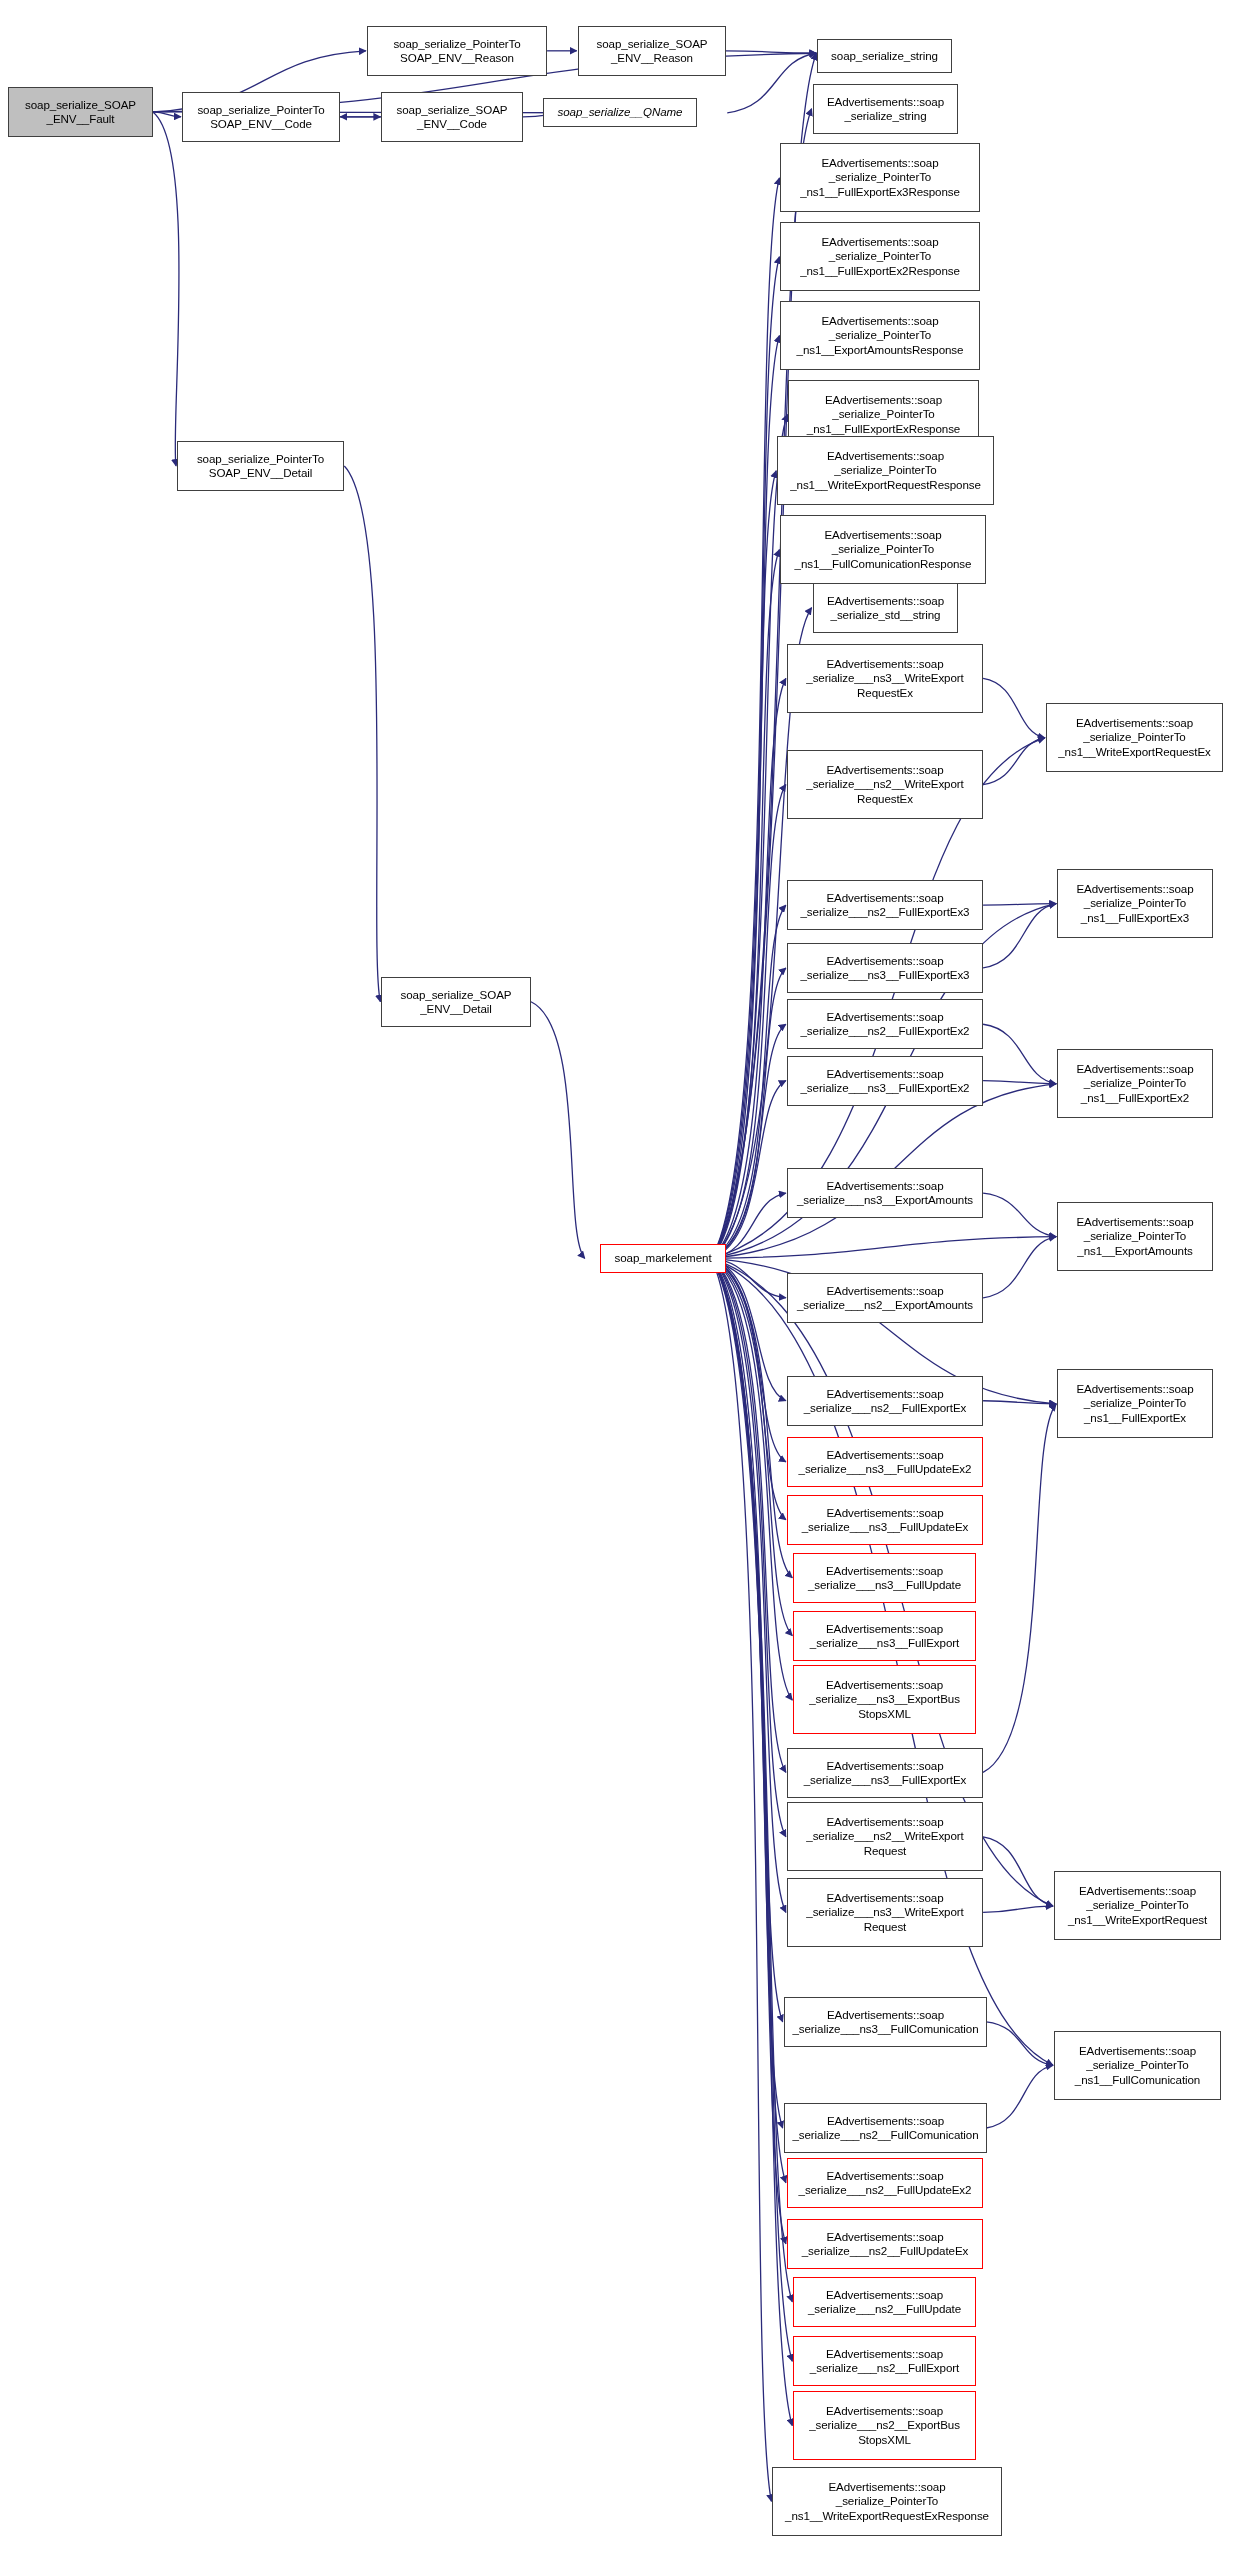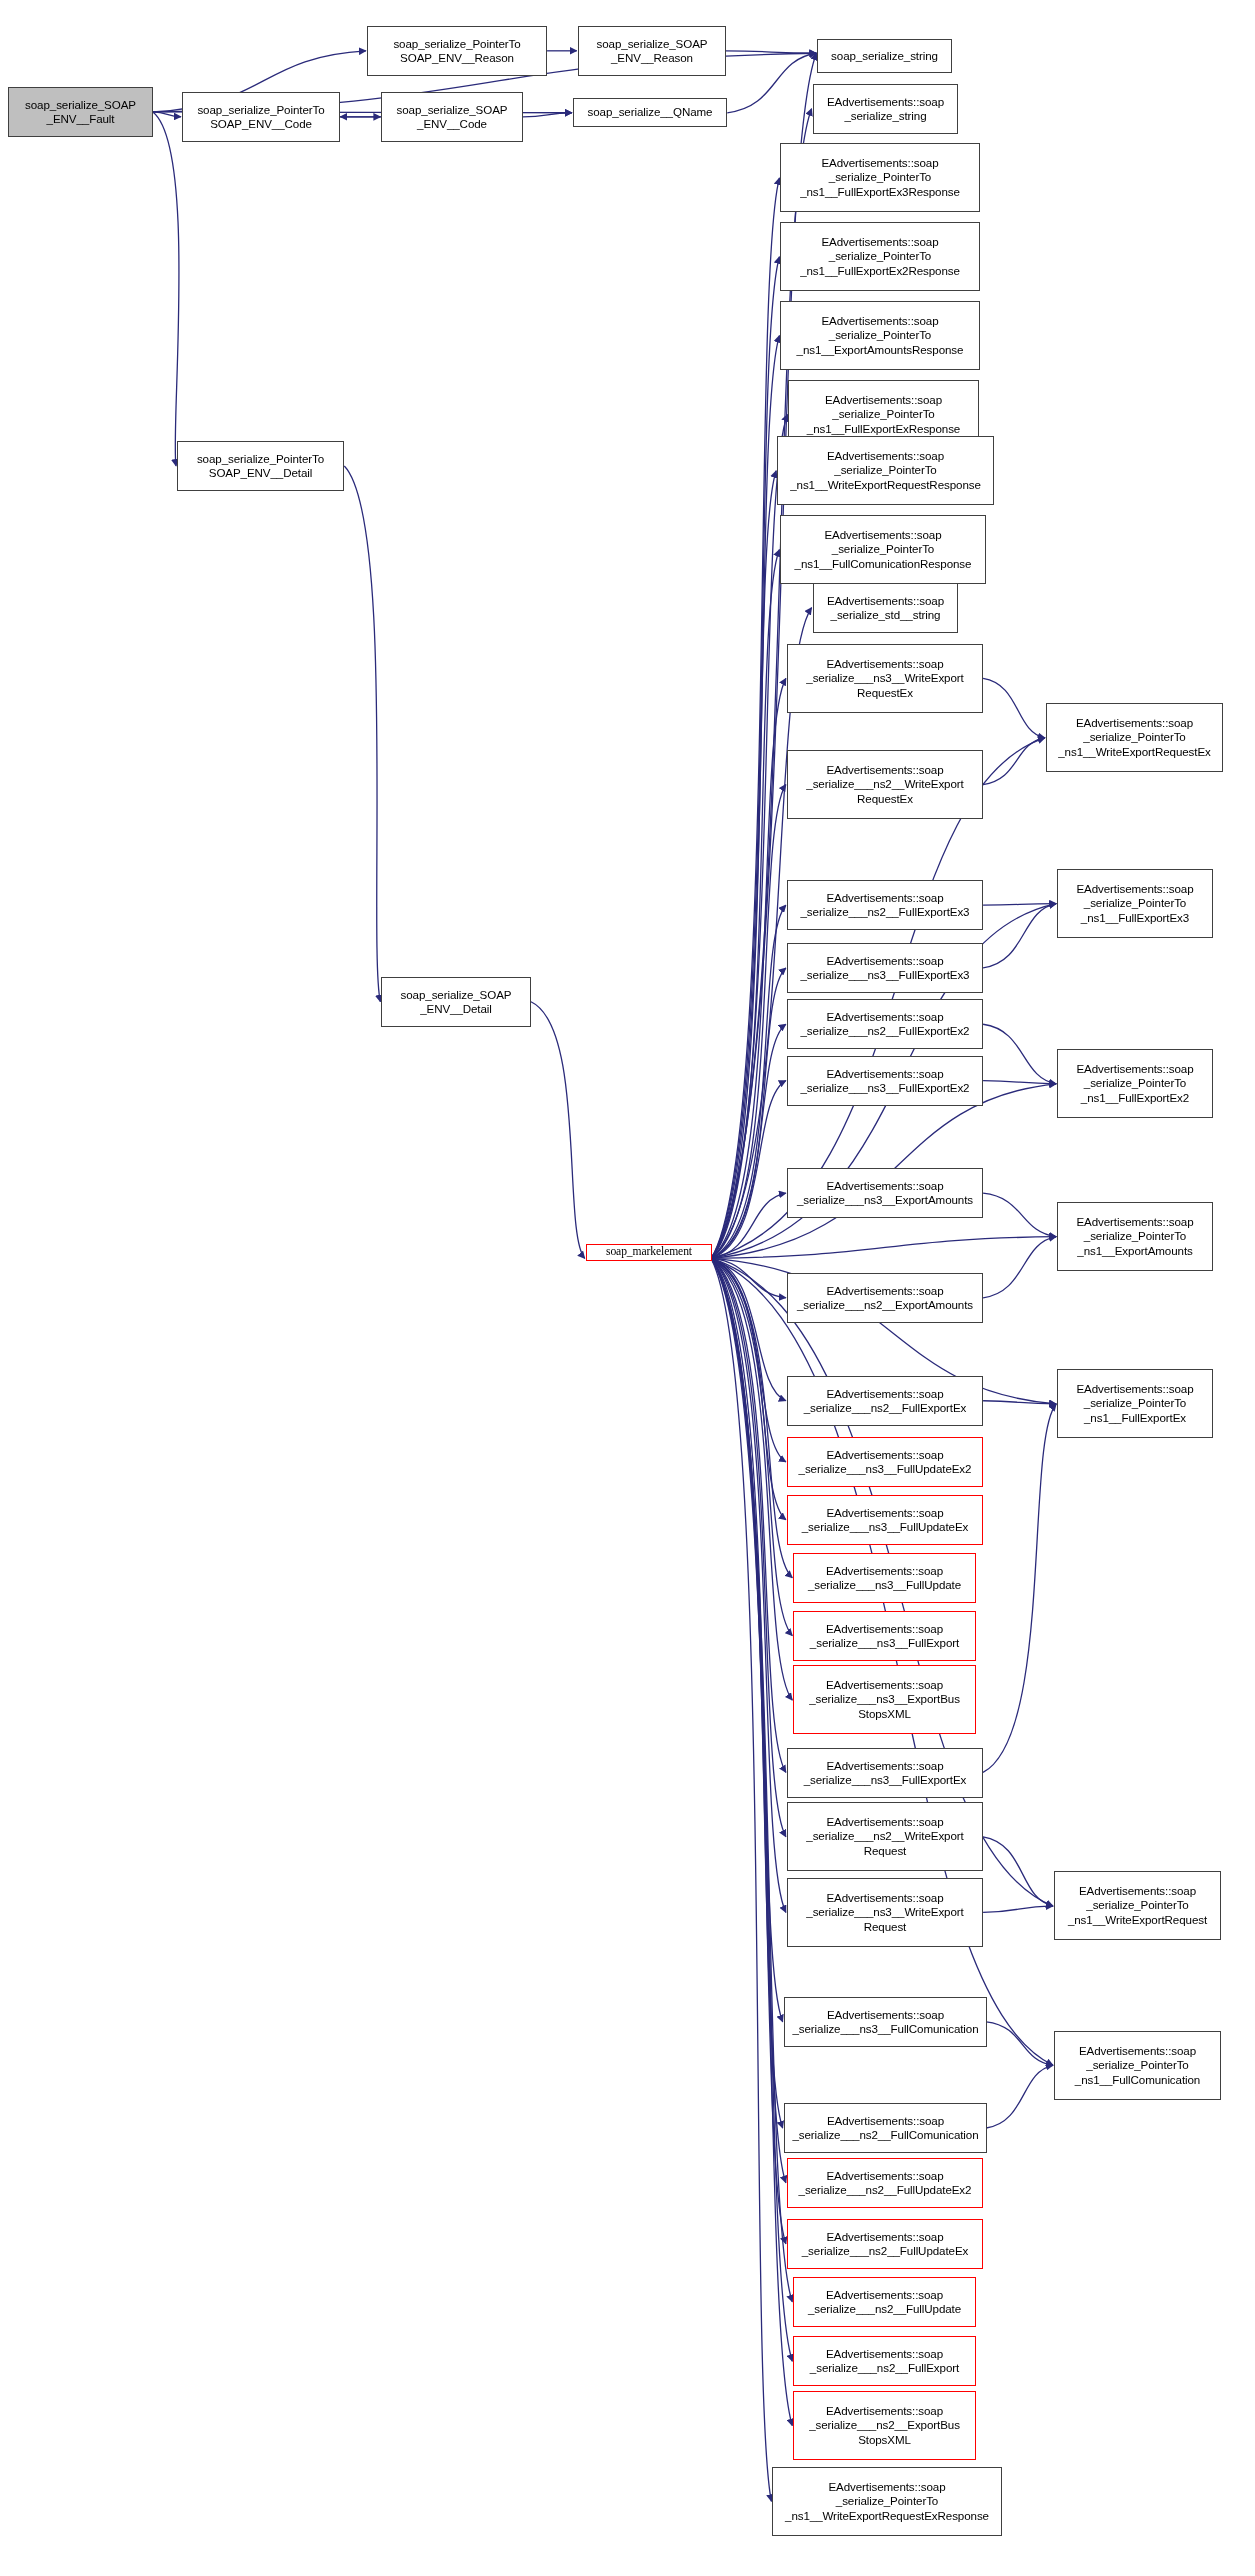--- a/index.html
+++ b/index.html
@@ -125,21 +125,21 @@
 _ENV__Fault</div>
       <div class="node plain" style="left: 367px; top: 26px; width: 180px; height: 50px;">soap_serialize_PointerTo
 SOAP_ENV__Reason</div>
       <div class="node plain" style="left: 578px; top: 26px; width: 148px; height: 50px;">soap_serialize_SOAP
 _ENV__Reason</div>
       <div class="node plain" style="left: 817px; top: 39px; width: 135px; height: 34px;">soap_serialize_string</div>
       <div class="node plain" style="left: 182px; top: 92px; width: 158px; height: 50px;">soap_serialize_PointerTo
 SOAP_ENV__Code</div>
       <div class="node plain" style="left: 381px; top: 92px; width: 142px; height: 50px;">soap_serialize_SOAP
 _ENV__Code</div>
-      <div class="node plain" style="left: 573px; top: 98px; width: 154px; height: 29px;">soap_serialize__QName</div>
+      <div class="node plain" style="left: 543px; top: 98px; width: 154px; height: 29px; font-style: italic;">soap_serialize__QName</div>
       <div class="node plain" style="left: 813px; top: 84px; width: 145px; height: 50px;">EAdvertisements::soap
 _serialize_string</div>
       <div class="node plain" style="left: 780px; top: 143px; width: 200px; height: 69px;">EAdvertisements::soap
 _serialize_PointerTo
 _ns1__FullExportEx3Response</div>
       <div class="node plain" style="left: 780px; top: 222px; width: 200px; height: 69px;">EAdvertisements::soap
 _serialize_PointerTo
 _ns1__FullExportEx2Response</div>
       <div class="node plain" style="left: 780px; top: 301px; width: 200px; height: 69px;">EAdvertisements::soap
 _serialize_PointerTo
@@ -178,21 +178,21 @@
       <div class="node plain" style="left: 1057px; top: 1049px; width: 156px; height: 69px;">EAdvertisements::soap
 _serialize_PointerTo
 _ns1__FullExportEx2</div>
       <div class="node plain" style="left: 787px; top: 1168px; width: 196px; height: 50px;">EAdvertisements::soap
 _serialize___ns3__ExportAmounts</div>
       <div class="node plain" style="left: 1057px; top: 1202px; width: 156px; height: 69px;">EAdvertisements::soap
 _serialize_PointerTo
 _ns1__ExportAmounts</div>
       <div class="node plain" style="left: 787px; top: 1273px; width: 196px; height: 50px;">EAdvertisements::soap
 _serialize___ns2__ExportAmounts</div>
-      <div class="node focus" style="left: 586px; top: 1244px; width: 126px; height: 17px; font-family: Liberation Serif, serif;">soap_markelement</div>
+      <div class="node focus" style="left: 600px; top: 1244px; width: 126px; height: 29px;">soap_markelement</div>
       <div class="node plain" style="left: 787px; top: 1376px; width: 196px; height: 50px;">EAdvertisements::soap
 _serialize___ns2__FullExportEx</div>
       <div class="node plain" style="left: 1057px; top: 1369px; width: 156px; height: 69px;">EAdvertisements::soap
 _serialize_PointerTo
 _ns1__FullExportEx</div>
       <div class="node focus" style="left: 787px; top: 1437px; width: 196px; height: 50px;">EAdvertisements::soap
 _serialize___ns3__FullUpdateEx2</div>
       <div class="node focus" style="left: 787px; top: 1495px; width: 196px; height: 50px;">EAdvertisements::soap
 _serialize___ns3__FullUpdateEx</div>
       <div class="node focus" style="left: 793px; top: 1553px; width: 183px; height: 50px;">EAdvertisements::soap

